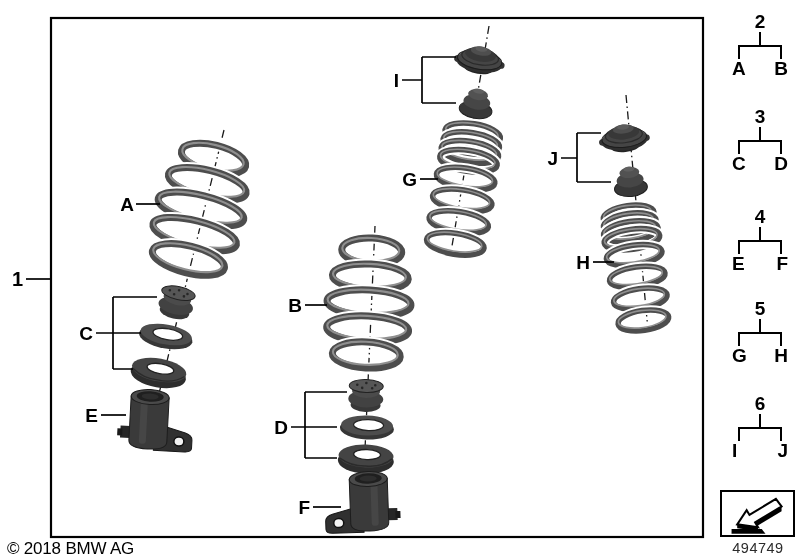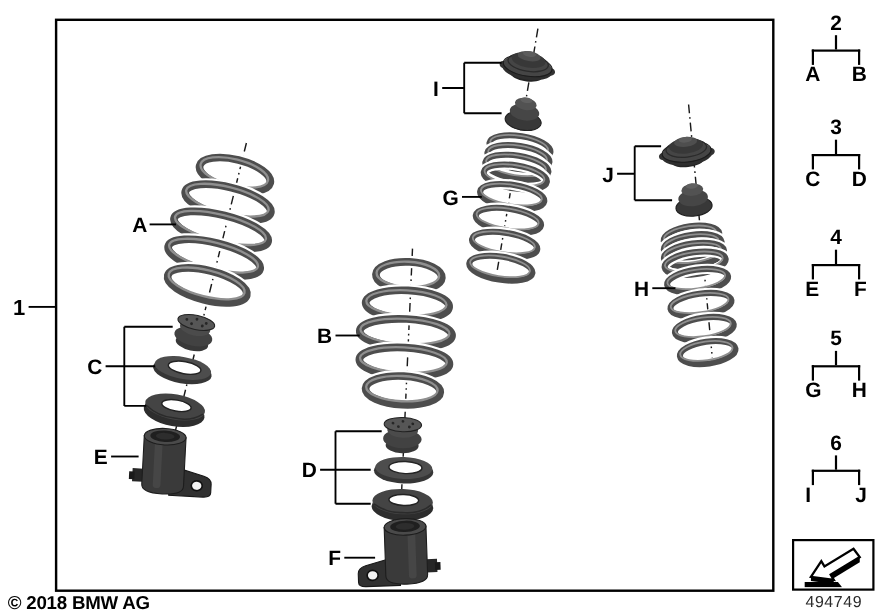--- a/index.html
+++ b/index.html
@@ -19,21 +19,21 @@
   
   .legend-panel{position:absolute;left:0;top:0;width:800px;height:560px;pointer-events:none;}
   .tree{position:absolute;left:732px;width:56px;pointer-events:auto;}
   .t-num{text-align:center;font-weight:700;font-size:19px;height:20px;line-height:20px;color:#000;}
   .t-stem{width:2px;height:13px;background:#000;margin:0 auto;}
   .t-bracket{width:44px;height:14px;margin:0 auto;border-top:2px solid #000;border-left:2px solid #000;border-right:2px solid #000;box-sizing:border-box;}
   .t-letters{display:flex;justify-content:space-between;width:56px;margin:0 auto;font-weight:700;font-size:19px;line-height:19px;color:#000;}
   
   .icon-box{position:absolute;left:720px;top:490px;width:75px;height:47px;border:2px solid #000;box-sizing:border-box;background:#fff;display:flex;align-items:center;justify-content:center;}
   .drawing-number{position:absolute;left:714px;top:540px;width:88px;text-align:center;font-size:14.5px;font-weight:400;color:#2b2b2b;letter-spacing:0.5px;}
-  .copyright{position:absolute;left:7px;top:539px;font-size:17px;font-weight:700;color:#000;letter-spacing:-0.2px;}
+  .copyright{position:absolute;left:7px;top:539px;font-size:17px;font-weight:400;color:#000;letter-spacing:-0.2px;}
 </style>
 </head>
 <body>
 
 <svg id="diagram" width="800" height="560" viewBox="0 0 800 560">
   <defs>
 
     <g id="p-strut-mount">
       <ellipse cx="0" cy="11" rx="14" ry="5" fill="#242424"></ellipse>
       <ellipse cx="0" cy="5" rx="23" ry="9.5" fill="#2e2e2e"></ellipse>

